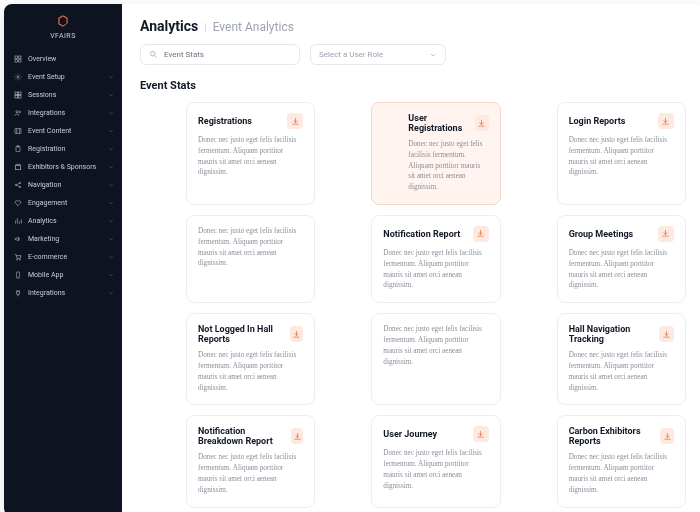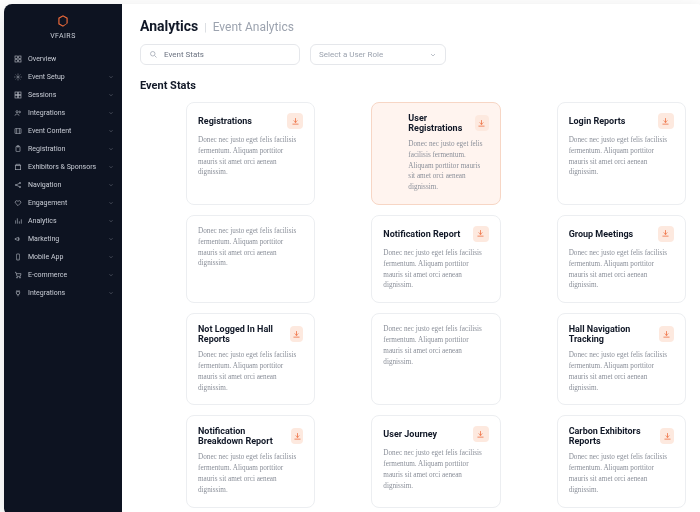--- a/index.html
+++ b/index.html
@@ -306,35 +306,35 @@
             <path d="M3 11v2l11 4V7L3 11z"></path>
             <path d="M14 9a4 4 0 010 6"></path>
           </svg>
           <span class="nav-label">Marketing</span>
           <svg class="chev" viewBox="0 0 24 24">
             <path d="M6 9l6 6 6-6" fill="none" stroke="#c9cdd6" stroke-width="2"></path>
           </svg>
         </div>
         <div class="nav-item">
           <svg class="nav-icon" viewBox="0 0 24 24" fill="none" stroke="#c9cdd6" stroke-width="2">
-            <rect x="7" y="3" width="10" height="18" rx="2"></rect>
-            <line x1="11" y1="18" x2="13" y2="18"></line>
-          </svg>
-          <span class="nav-label">Mobile App</span>
-          <svg class="chev" viewBox="0 0 24 24">
-            <path d="M6 9l6 6 6-6" fill="none" stroke="#c9cdd6" stroke-width="2"></path>
-          </svg>
-        </div>
-        <div class="nav-item">
-          <svg class="nav-icon" viewBox="0 0 24 24" fill="none" stroke="#c9cdd6" stroke-width="2">
             <circle cx="9" cy="20" r="1.5"></circle>
             <circle cx="18" cy="20" r="1.5"></circle>
             <path d="M3 4h3l3 12h10l2-8H7"></path>
           </svg>
           <span class="nav-label">E-commerce</span>
+          <svg class="chev" viewBox="0 0 24 24">
+            <path d="M6 9l6 6 6-6" fill="none" stroke="#c9cdd6" stroke-width="2"></path>
+          </svg>
+        </div>
+        <div class="nav-item">
+          <svg class="nav-icon" viewBox="0 0 24 24" fill="none" stroke="#c9cdd6" stroke-width="2">
+            <rect x="7" y="3" width="10" height="18" rx="2"></rect>
+            <line x1="11" y1="18" x2="13" y2="18"></line>
+          </svg>
+          <span class="nav-label">Mobile App</span>
           <svg class="chev" viewBox="0 0 24 24">
             <path d="M6 9l6 6 6-6" fill="none" stroke="#c9cdd6" stroke-width="2"></path>
           </svg>
         </div>
         <div class="nav-item">
           <svg class="nav-icon" viewBox="0 0 24 24" fill="none" stroke="#c9cdd6" stroke-width="2">
             <path d="M9 3v5M15 3v5M7 8h10v4a5 5 0 01-10 0V8z"></path>
             <line x1="12" y1="17" x2="12" y2="22"></line>
           </svg>
           <span class="nav-label">Integrations</span>

